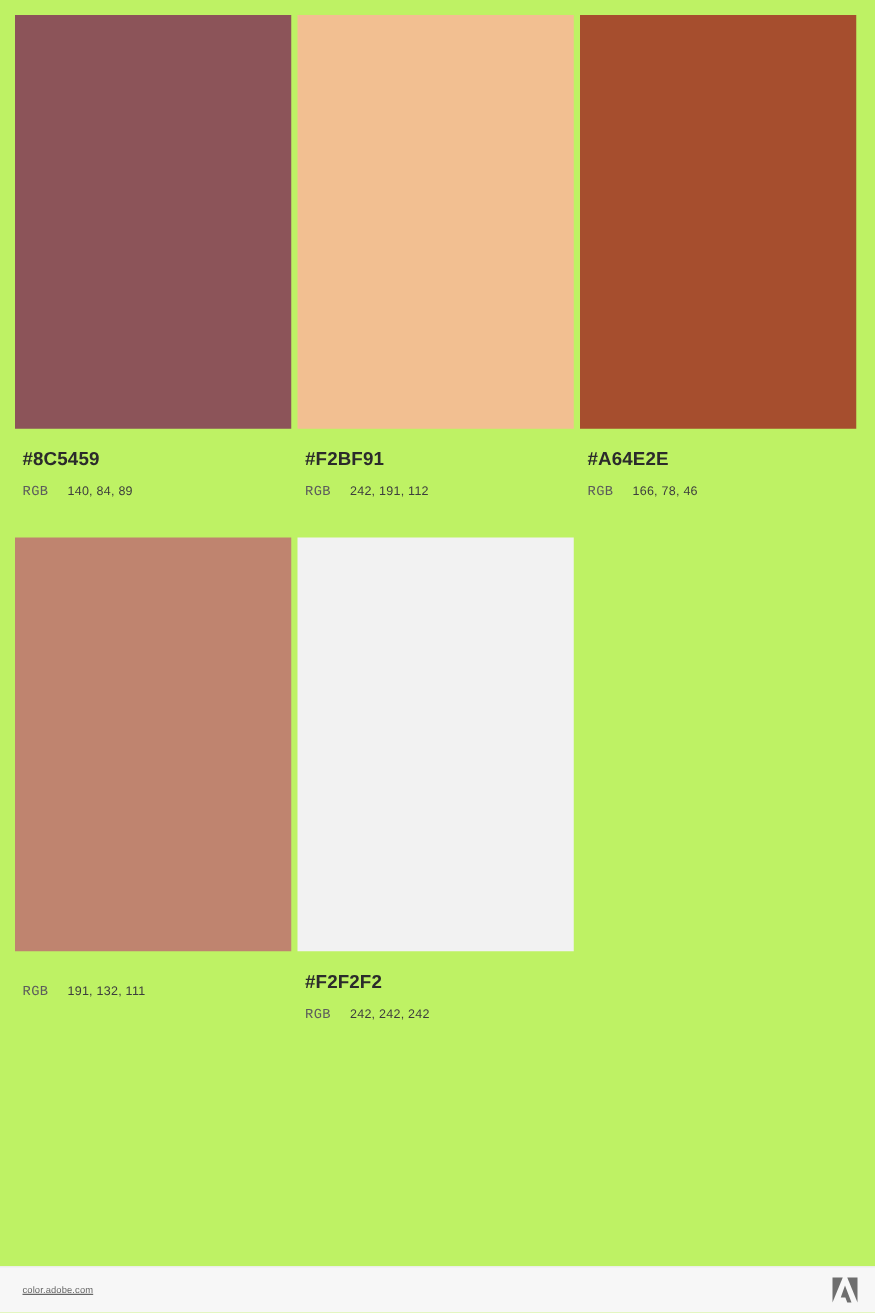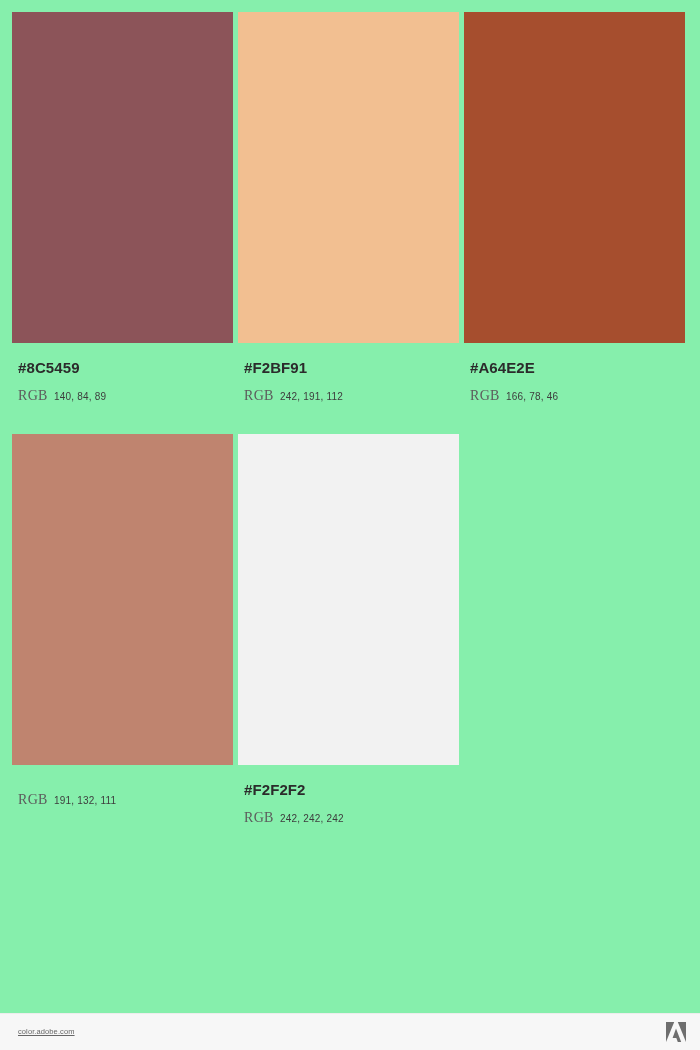--- a/index.html
+++ b/index.html
@@ -12,21 +12,21 @@
     background: #ffffff;
     font-family: "Liberation Sans", sans-serif;
     overflow: hidden;
     position: relative;
   }
 
   .palette-page {
     position: relative;
     width: 700px;
     height: 1050px;
-    background: #86efac;
+    background: #bef264;
     box-sizing: border-box;
   }
 
   .swatch-grid {
     position: absolute;
     left: 12px;
     top: 12px;
     width: 676px;
     display: flex;
     flex-wrap: wrap;
@@ -65,26 +65,26 @@
     font-family: "Liberation Sans", sans-serif;
   }
 
   .swatch-rgb-row {
     display: flex;
     align-items: baseline;
     margin-top: 11px;
   }
 
   .swatch-rgb-label {
-    font-size: 14px;
+    font-size: 11px;
     color: #5c5c5c;
     letter-spacing: 0.3px;
     width: 36px;
     flex: 0 0 36px;
-    font-family: Liberation Serif, serif;
+    font-family: Liberation Mono, monospace;
   }
 
   .swatch-rgb-value {
     font-size: 10px;
     color: #3d3d3d;
     letter-spacing: 0.2px;
     font-family: "Liberation Sans", sans-serif;
   }
 
   .footer-bar {

